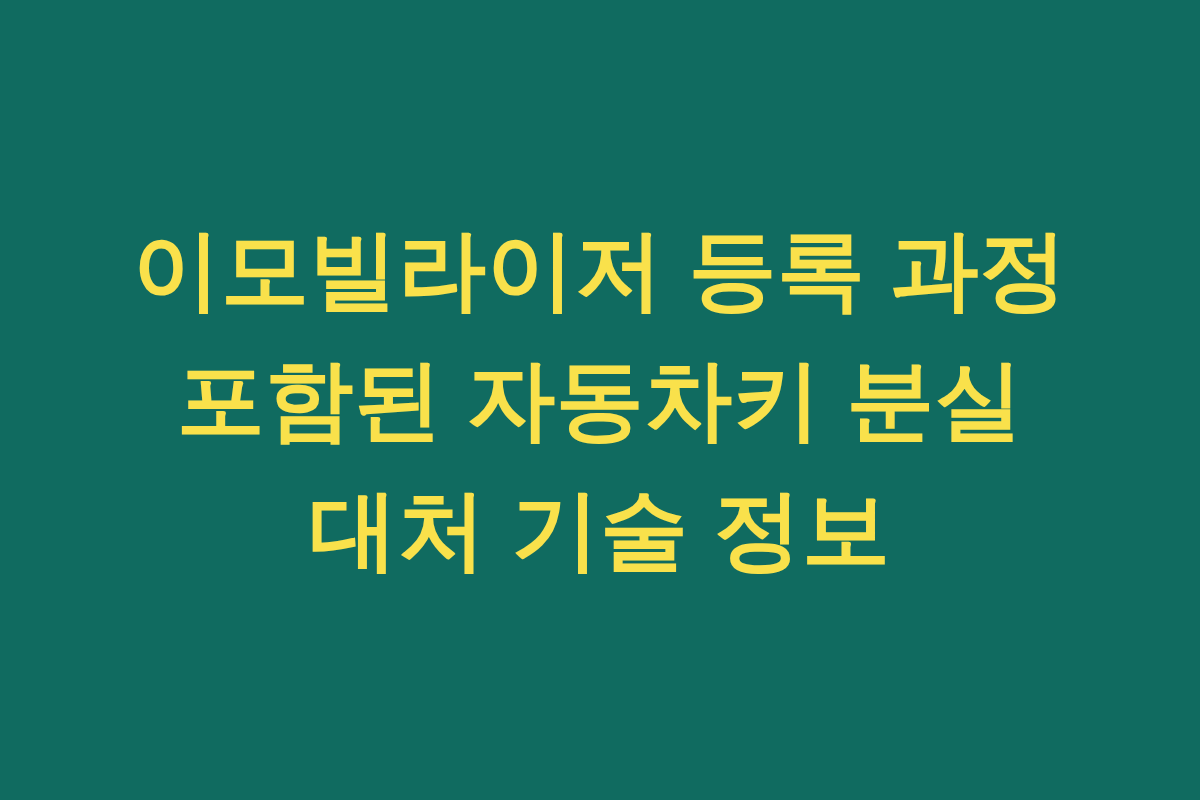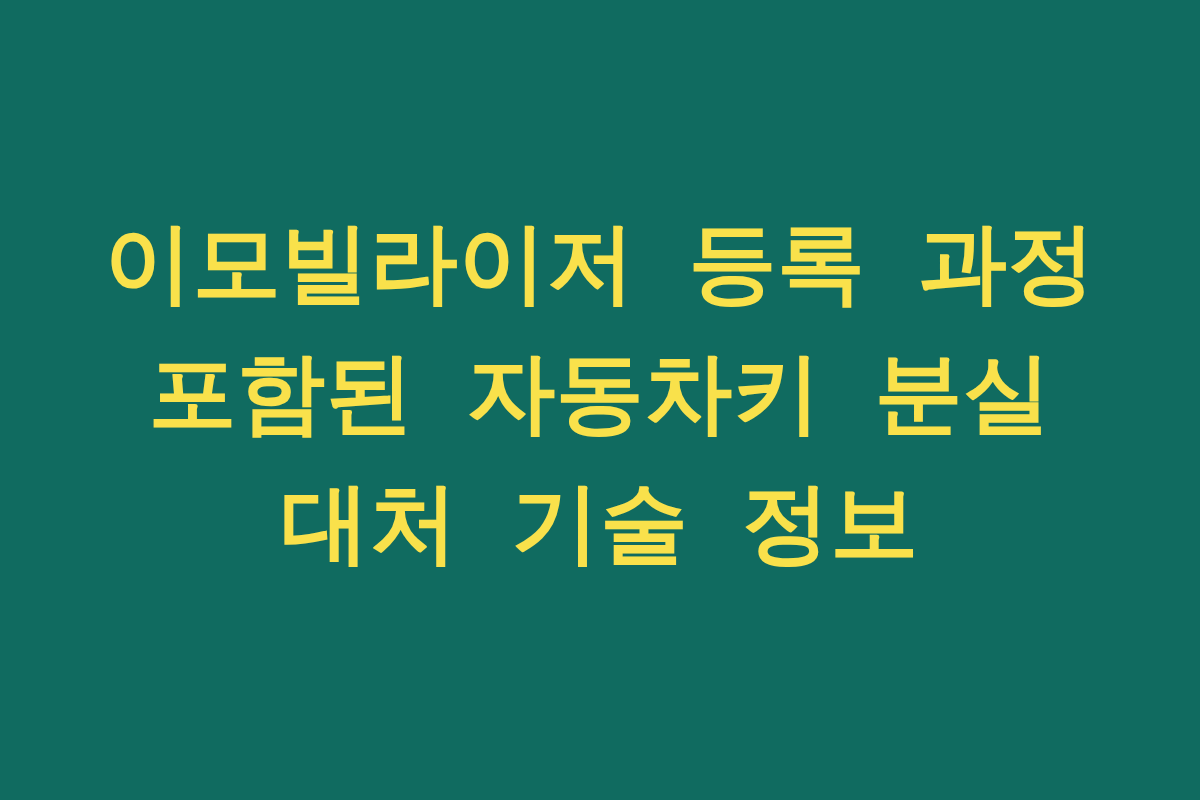--- a/index.html
+++ b/index.html
@@ -25,21 +25,21 @@
     align-items: center;
     justify-content: center;
     padding: 0 42px;
   }
 
   .banner-title {
     margin: 0;
     width: 1030px;
     text-align: center;
     color: #F9E14B;
-    font-family: Liberation Mono, monospace;
+    font-family: Liberation Sans, sans-serif;
     font-weight: 700;
     font-size: 88px;
     line-height: 130px;
     letter-spacing: 0.5px;
     word-break: keep-all;
     overflow-wrap: break-word;
     white-space: normal;
     -webkit-font-smoothing: antialiased;
   }
 </style>

